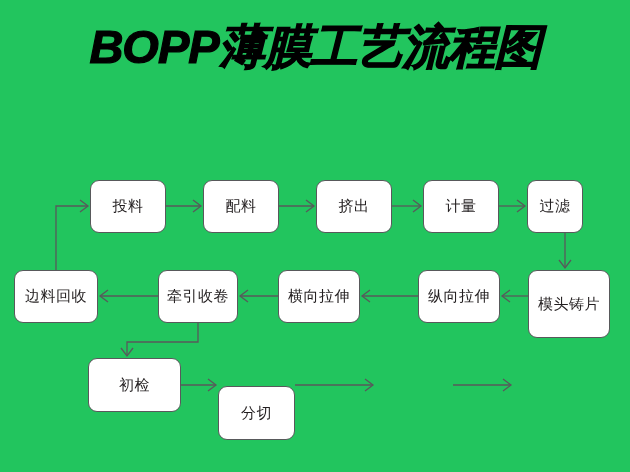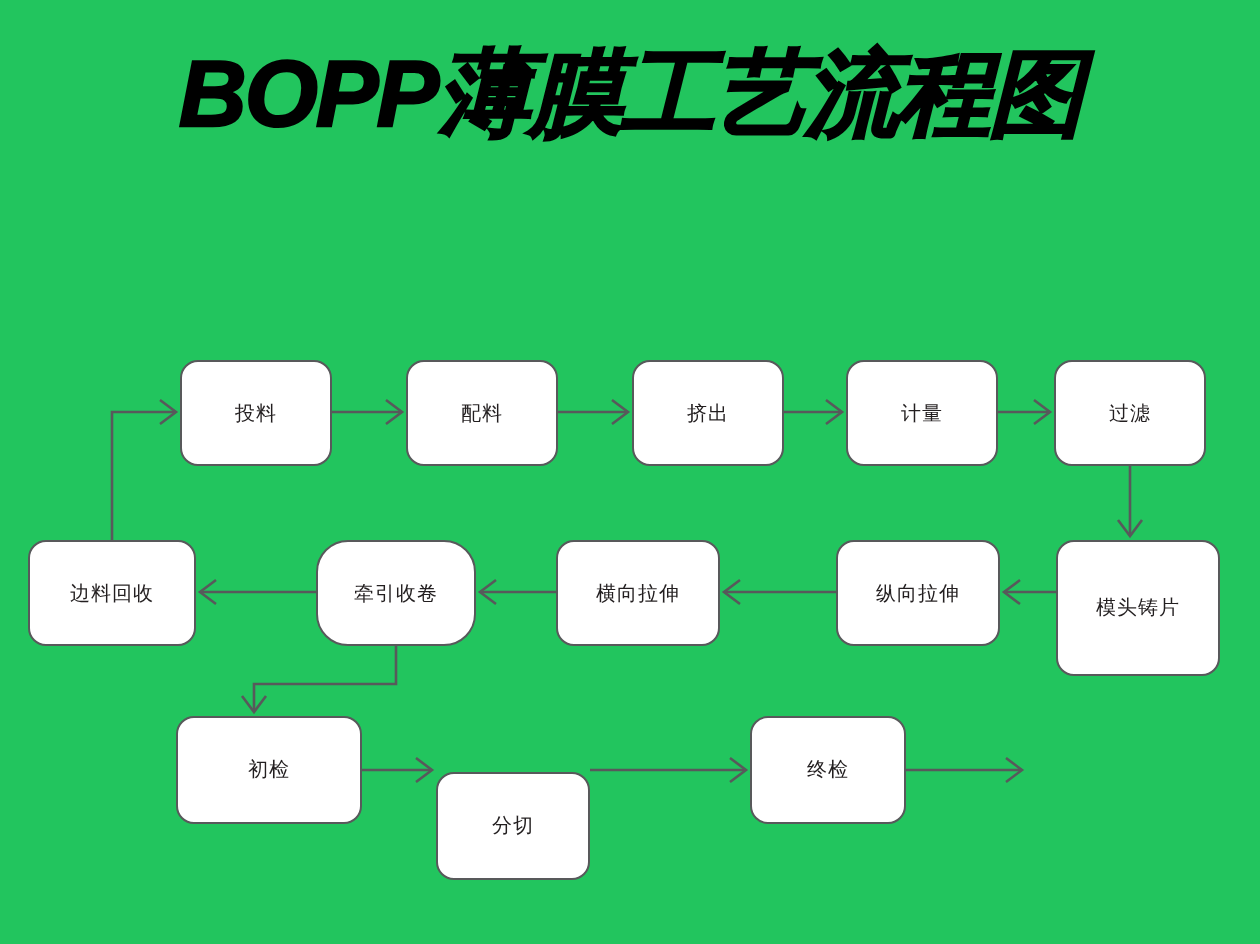--- a/index.html
+++ b/index.html
@@ -41,21 +41,21 @@
   .node {
     position: absolute;
     box-sizing: border-box;
     border: 1.1px solid #58595b;
     border-radius: 9px;
     background: #ffffff;
     display: flex;
     align-items: center;
     justify-content: center;
     color: #231f20;
-    font-size: 10px;
+    font-size: 15px;
     font-family: "DejaVu Sans", "Liberation Sans", sans-serif;
     letter-spacing: 0.5px;
     white-space: nowrap;
     z-index: 2;
   }
   .node-label {
     pointer-events: none;
   }
 </style>
 </head>
@@ -138,43 +138,40 @@
   </div>
   <div class="node" style="left:203px; top:180px; width:76px; height:53px;justify-content:center;">
     <span class="node-label">配料</span>
   </div>
   <div class="node" style="left:316px; top:180px; width:76px; height:53px;">
     <span class="node-label">挤出</span>
   </div>
   <div class="node" style="left:423px; top:180px; width:76px; height:53px;">
     <span class="node-label">计量</span>
   </div>
-  <div class="node" style="left:527px; top:180px; width:76px; height:53px;">
+  <div class="node" style="left:527px; top:180px; width:56px; height:53px;">
     <span class="node-label">过滤</span>
   </div>
 
   <div class="node" style="left:14px;  top:270px; width:84px; height:53px;">
     <span class="node-label">边料回收</span>
   </div>
-  <div class="node" style="left:158px; top:270px; width:80px; height:53px;border-radius:16px;">
+  <div class="node" style="left:158px; top:270px; width:80px; height:53px;">
     <span class="node-label">牵引收卷</span>
   </div>
   <div class="node" style="left:278px; top:270px; width:82px; height:53px;">
     <span class="node-label">横向拉伸</span>
   </div>
   <div class="node" style="left:418px; top:270px; width:82px; height:53px;">
     <span class="node-label">纵向拉伸</span>
   </div>
   <div class="node" style="left:528px; top:270px; width:82px; height:68px;">
     <span class="node-label">模头铸片</span>
   </div>
 
   <div class="node" style="left:88px;  top:358px; width:93px; height:54px;">
     <span class="node-label">初检</span>
   </div>
   <div class="node" style="left:218px; top:358px; width:77px; height:54px;margin-top:28px;">
     <span class="node-label">分切</span>
   </div>
-  <div class="node" style="left:375px; top:358px; width:78px; height:54px;">
-    <span class="node-label">终检</span>
-  </div>
 
 </div>
 
 </body></html>

